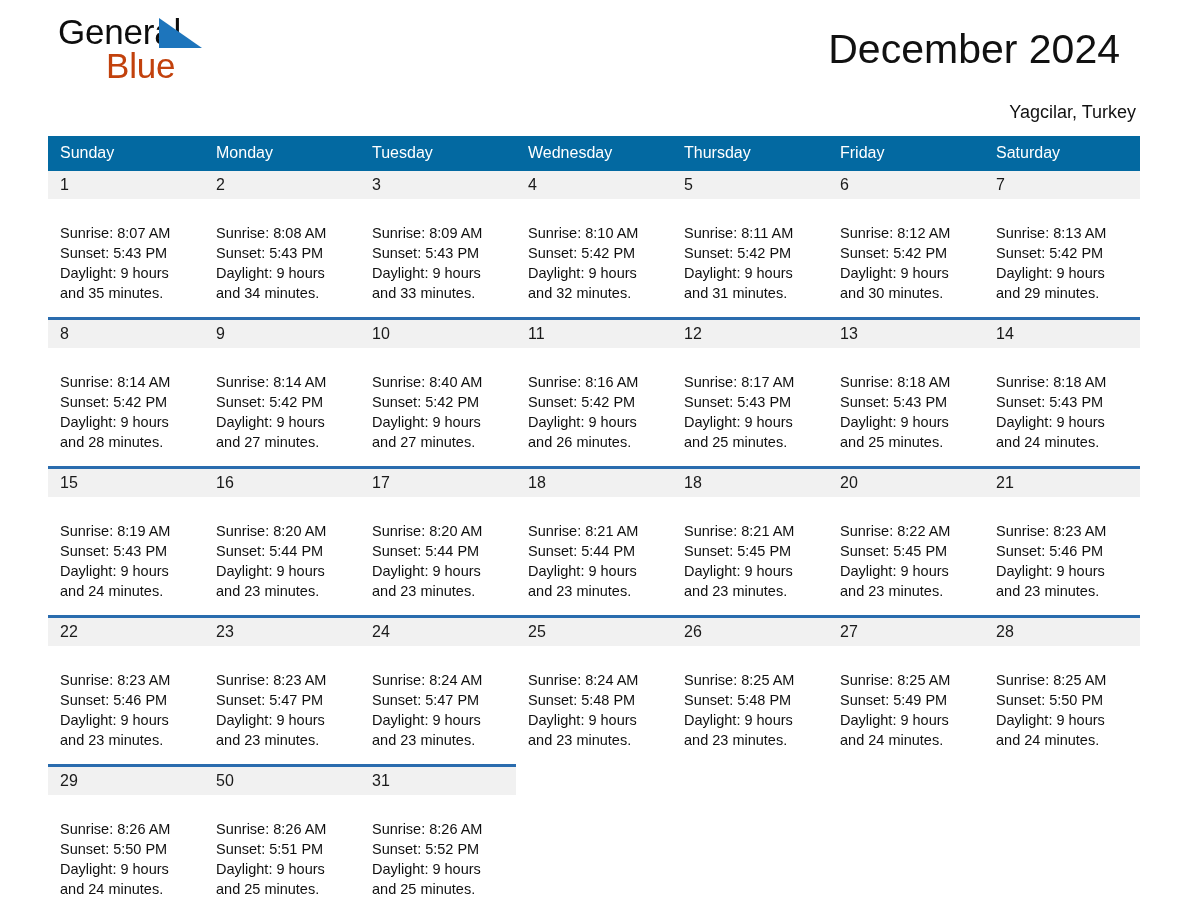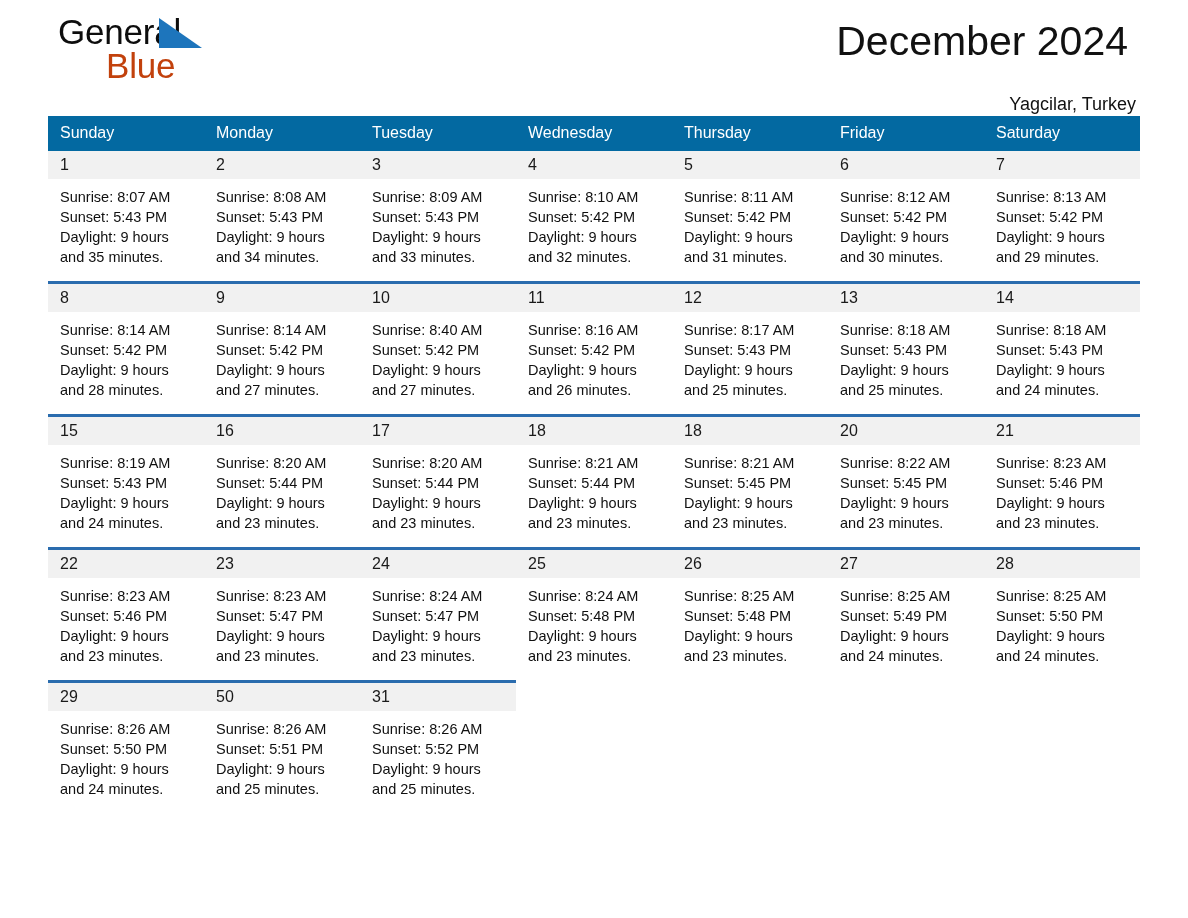--- a/index.html
+++ b/index.html
@@ -19,21 +19,21 @@
     position: relative;
     width: 1188px;
     height: 918px;
     box-sizing: border-box;
     padding: 0 48px;
   }
 
   
   .masthead {
     position: relative;
-    height: 116px;
+    height: 136px;
   }
   .brand {
     position: absolute;
     left: 10px;
     top: 14px;
     width: 300px;
     height: 86px;
   }
   .brand-general {
     position: absolute;
@@ -68,21 +68,21 @@
     position: absolute;
     right: 4px;
     top: 8px;
     text-align: right;
   }
   .cal-title {
     font-size: 41px;
     line-height: 50px;
     font-weight: normal;
     color: #111111;
-    margin: 8px;
+    margin: 16px;
     letter-spacing: 0px;
   }
   .cal-subtitle {
     font-size: 18px;
     line-height: 32px;
     font-weight: normal;
     color: #111111;
     margin: 22px 0 0 0;
   }
 
@@ -113,21 +113,21 @@
     padding: 5px 0 5px 12px;
     vertical-align: top;
     height: 18px;
   }
   tbody tr.daynum-row td.empty {
     background: #ffffff;
     border-top: 3px solid #ffffff;
   }
   tbody tr.info-row td {
     background: #ffffff;
-    padding: 8px 10px 14px 12px;
+    padding: 24px 10px 14px 12px;
     vertical-align: top;
     font-size: 14.5px;
     line-height: 20px;
     color: #101010;
   }
   tbody tr.info-row td .line { white-space: nowrap; display: block; }
   tbody tr.info-row td.empty .line { visibility: hidden; }
 
   
   tbody tr.daynum-row.first td { border-top: 0; }

